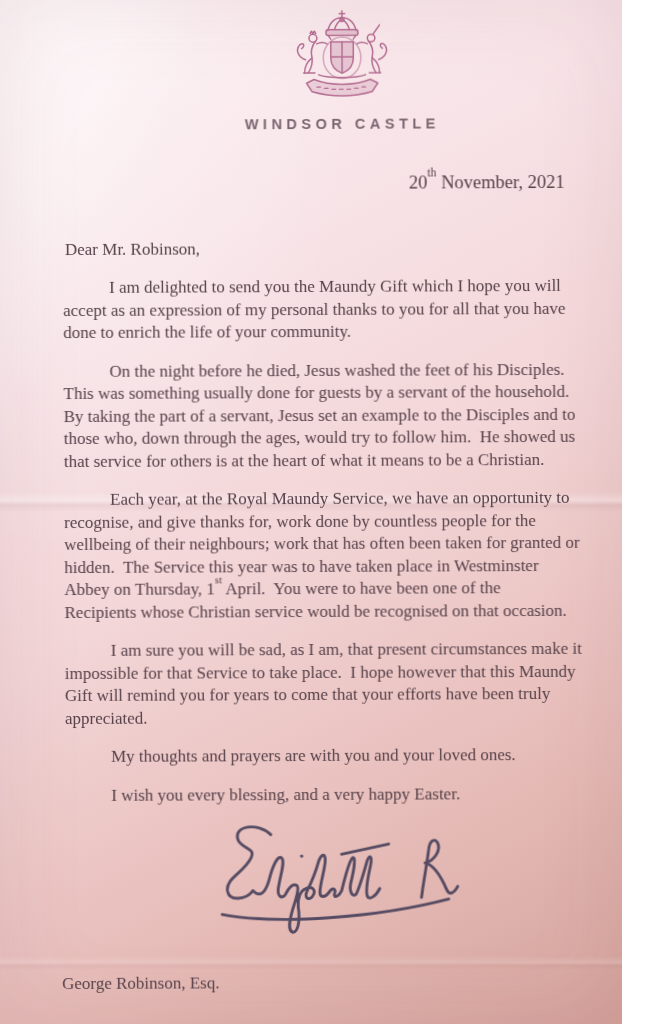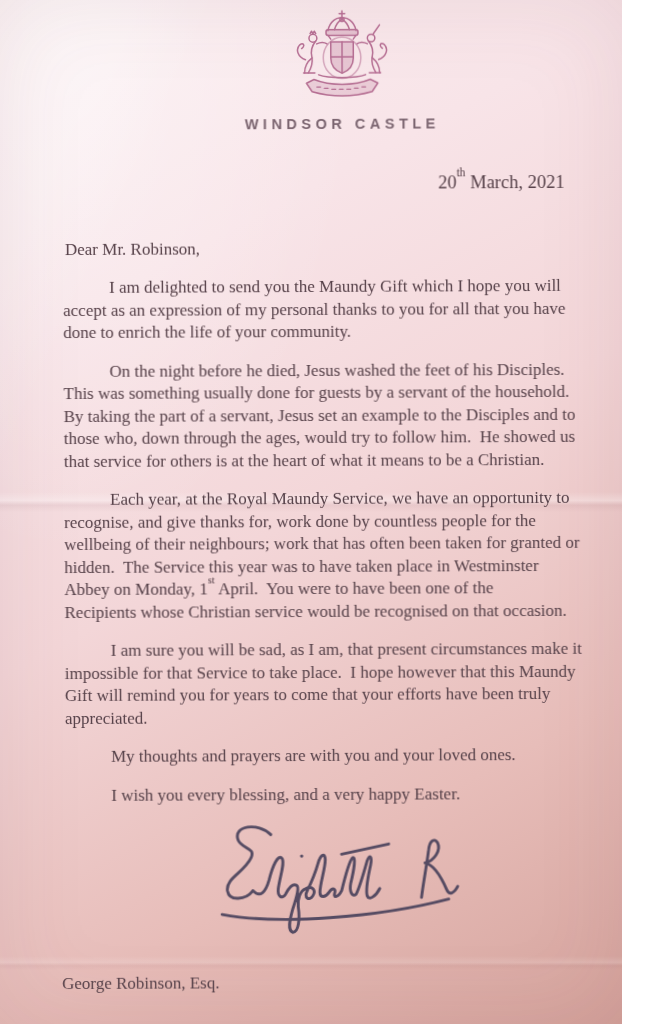--- a/index.html
+++ b/index.html
@@ -93,21 +93,21 @@
           <path d="M104 55 C112 52, 115 44, 110 39 C106 36, 104 40, 108 43"></path>
           <path d="M94 69 h12"></path>
           <path d="M40 71 C50 75, 80 75, 90 71"></path>
           <path d="M27 80 L35 76 C52 83, 78 83, 95 76 L103 80 L97 89 C76 95, 54 95, 33 89 z" fill="rgba(178,104,142,0.22)"></path>
           <path d="M38 84 h4 M46 85.5 h4 M54 86.5 h4 M62 86.5 h4 M70 86.5 h4 M78 85.5 h4 M86 84 h4" stroke-width="1.3"></path>
         </g>
       </svg>
       <div class="castle">WINDSOR CASTLE</div>
     </div>
 
-    <div class="date"><span>20</span><sup>th</sup><span> March, 2021</span></div>
+    <div class="date"><span>20</span><sup>th</sup><span> November, 2021</span></div>
 
     <p class="salutation">Dear Mr. Robinson,</p>
 
     <div class="para">
       <div class="line indent">I am delighted to send you the Maundy Gift which I hope you will</div>
       <div class="line">accept as an expression of my personal thanks to you for all that you have</div>
       <div class="line">done to enrich the life of your community.</div>
     </div>
 
     <div class="para">
@@ -116,21 +116,21 @@
       <div class="line">By taking the part of a servant, Jesus set an example to the Disciples and to</div>
       <div class="line">those who, down through the ages, would try to follow him.  He showed us</div>
       <div class="line">that service for others is at the heart of what it means to be a Christian.</div>
     </div>
 
     <div class="para">
       <div class="line indent">Each year, at the Royal Maundy Service, we have an opportunity to</div>
       <div class="line">recognise, and give thanks for, work done by countless people for the</div>
       <div class="line">wellbeing of their neighbours; work that has often been taken for granted or</div>
       <div class="line">hidden.  The Service this year was to have taken place in Westminster</div>
-      <div class="line"><span>Abbey on Monday, 1</span><sup>st</sup><span> April.  You were to have been one of the</span></div>
+      <div class="line"><span>Abbey on Thursday, 1</span><sup>st</sup><span> April.  You were to have been one of the</span></div>
       <div class="line">Recipients whose Christian service would be recognised on that occasion.</div>
     </div>
 
     <div class="para">
       <div class="line indent">I am sure you will be sad, as I am, that present circumstances make it</div>
       <div class="line">impossible for that Service to take place.  I hope however that this Maundy</div>
       <div class="line">Gift will remind you for years to come that your efforts have been truly</div>
       <div class="line">appreciated.</div>
     </div>
 

